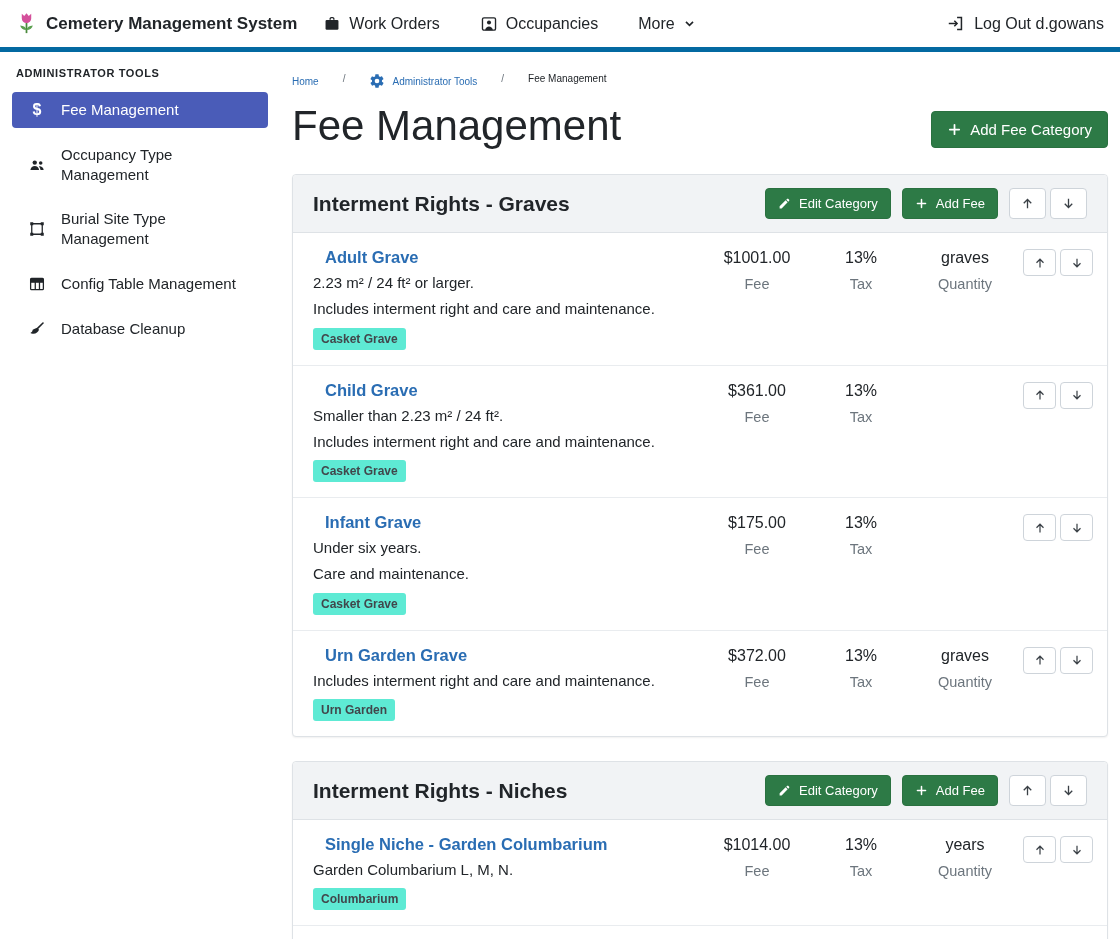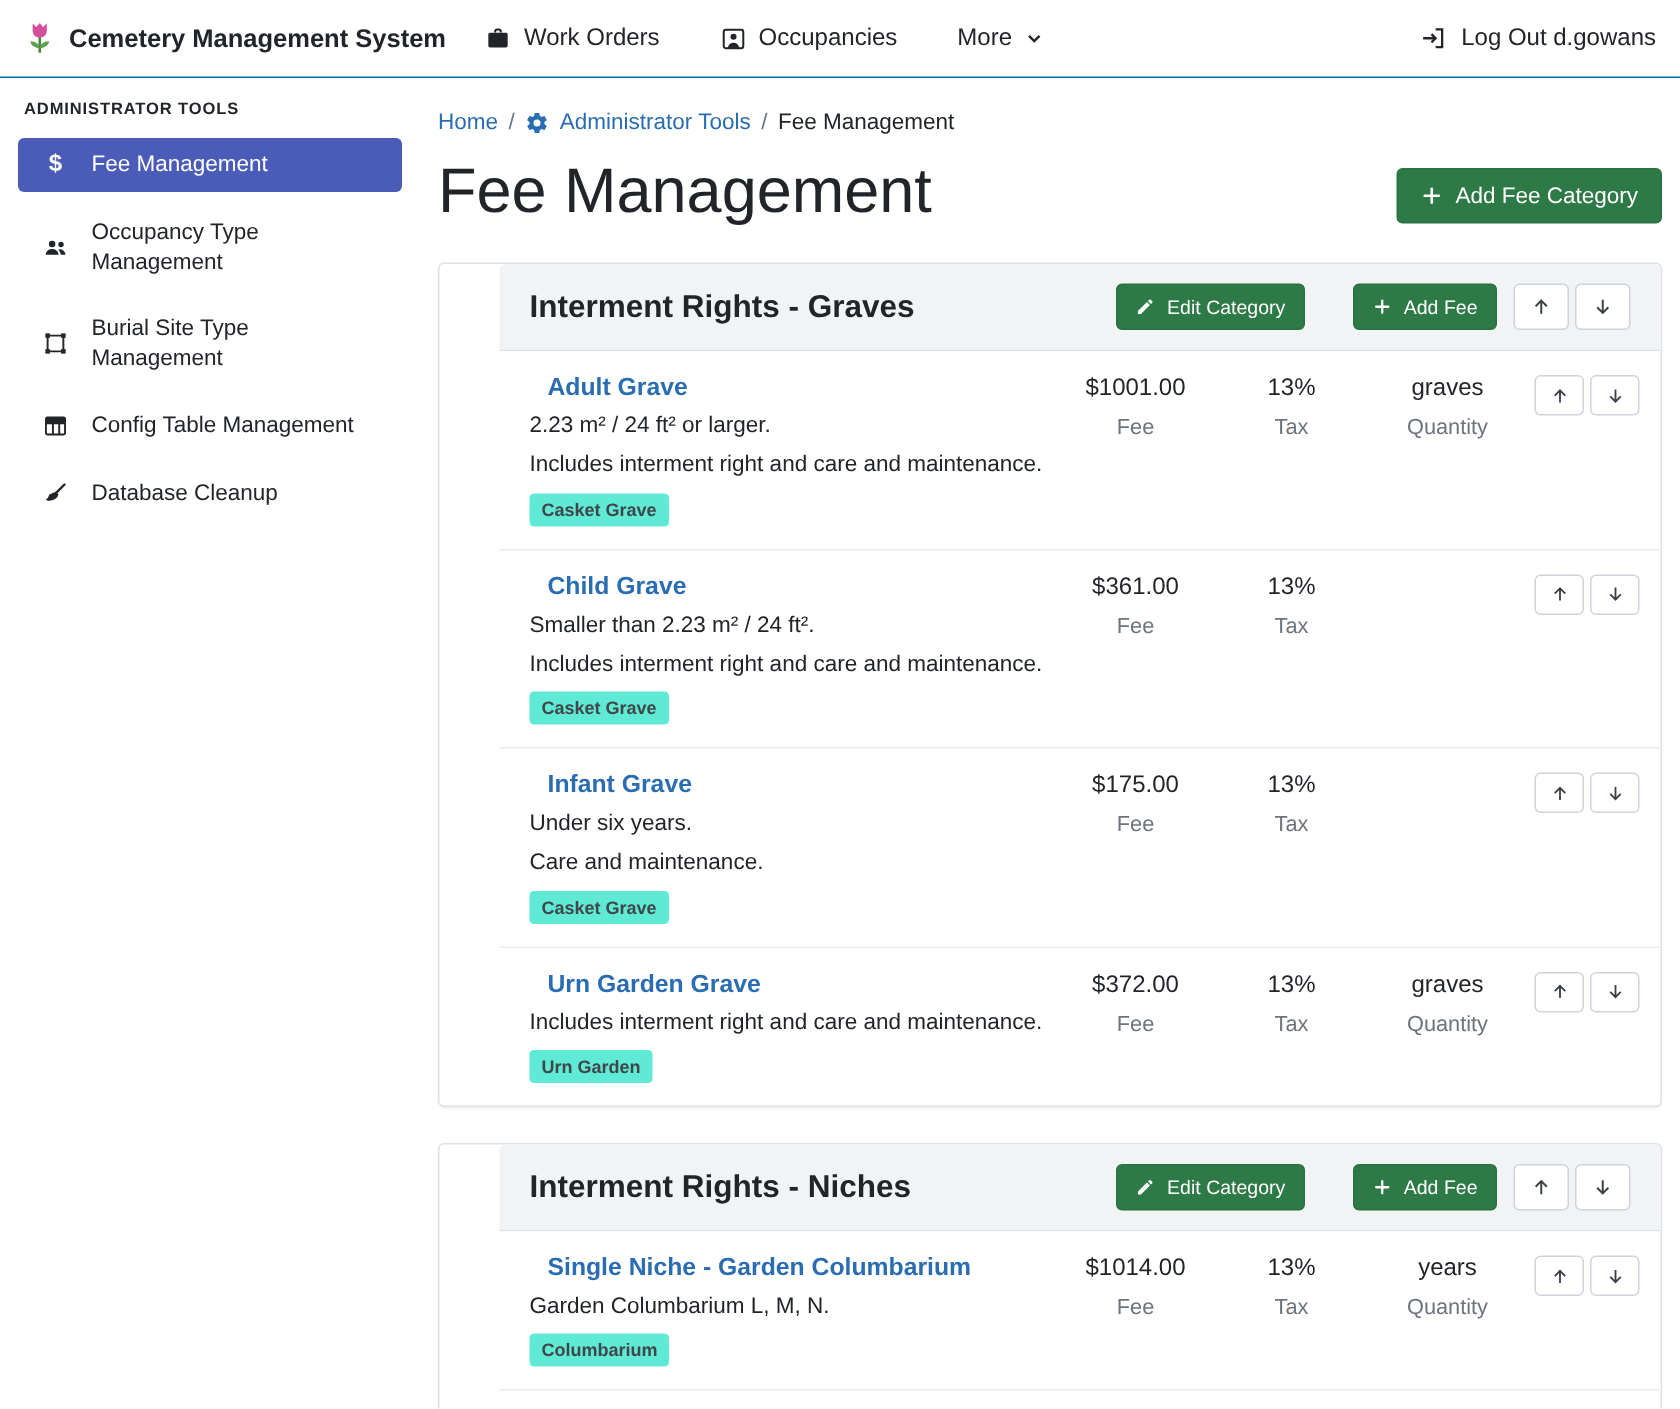--- a/index.html
+++ b/index.html
@@ -8,21 +8,21 @@
     width:1120px; height:939px; overflow:hidden;
     font-family:"Liberation Sans", sans-serif;
     color:#212529; background:#fff;
   }
   svg { display:block; }
   a { text-decoration:none; }
 
   
   .navbar {
     display:flex; align-items:center; height:52px;
-    padding:0 16px; background:#fff; border-bottom:1px solid #0369a1;
+    padding:0 16px; background:#fff; border-bottom:5px solid #0369a1;
   }
   .brand { display:flex; align-items:center; gap:9px; font-weight:700; font-size:17px; cursor:pointer; }
   .nav-items { display:flex; margin-left:26px; gap:40px; }
   .nav-item { display:flex; align-items:center; gap:8px; font-size:16px; color:#212529; cursor:pointer; }
   .logout { margin-left:auto; display:flex; align-items:center; gap:9px; font-size:16px; color:#212529; cursor:pointer; }
 
   
   .app { display:flex; height:887px; }
   .sidebar { width:280px; flex-shrink:0; padding:15px 12px; }
   .sidebar-heading { font-size:11px; font-weight:700; letter-spacing:.6px; color:#212529; margin:0 4px 13px 4px; }
@@ -32,51 +32,51 @@
     font-size:15px; line-height:1.32; margin-bottom:9px;
     color:#212529; cursor:pointer;
   }
   .side-item .icon-box { width:18px; flex-shrink:0; display:flex; justify-content:center; }
   .side-item.active { background:#4a5cb8; color:#fff; }
   .glyph-dollar { font-weight:700; font-size:16px; line-height:1; }
 
   main { flex:1; padding:21px 12px 0 12px; overflow:hidden; }
 
   
-  .breadcrumb { display:flex; align-items:center; gap:7px; font-size:15px; }
+  .breadcrumb { display:flex; gap:24px; font-size:10px; }
   .crumb-link { color:#2a6db3; display:flex; align-items:center; gap:7px; cursor:pointer; }
   .crumb-sep { color:#6c757d; }
   .crumb-current { color:#212529; }
 
   
   .title-row { display:flex; justify-content:space-between; align-items:flex-start; margin:13px 0 24px 0; }
   h1 { font-size:42px; font-weight:400; margin:0; }
 
   
   .btn {
     display:inline-flex; align-items:center; gap:8px;
     border:1px solid transparent; border-radius:4px;
-    cursor:pointer; font-family:inherit;margin-left:21px;
+    cursor:pointer; font-family:inherit;
   }
   .btn-green { background:#2d7a46; border-color:#2a7140; color:#fff; }
   .btn-lg { font-size:15px; padding:9px 15px; margin-top:9px; }
   .btn-sm { font-size:13px; padding:7px 12px; }
   .arrow-btn {
     background:#fff; border:1px solid #ced4da; border-radius:4px;
     cursor:pointer; display:inline-flex; align-items:center; justify-content:center;
     font-family:inherit; color:#3a4046; padding:0;
   }
   .arrow-lg { width:37px; height:31px; }
   .arrow-sm { width:33px; height:27px; }
   .btn-pair { display:flex; gap:4px; }
 
   
   .card {
     border:1px solid #dee2e6; border-radius:4px; background:#fff;
-    box-shadow:0 1px 2px rgba(0,0,0,.06); margin-bottom:24px;padding-left:40px;
+    box-shadow:0 1px 2px rgba(0,0,0,.06); margin-bottom:24px;
   }
   .card-header {
     display:flex; align-items:center;
     background:#f1f3f5; border-bottom:1px solid #dee2e6;
     padding:13px 20px; border-radius:4px 4px 0 0;
   }
   .card-title { flex:1; font-size:21px; font-weight:600; }
   .card-actions { display:flex; align-items:center; gap:11px; }
 
   

